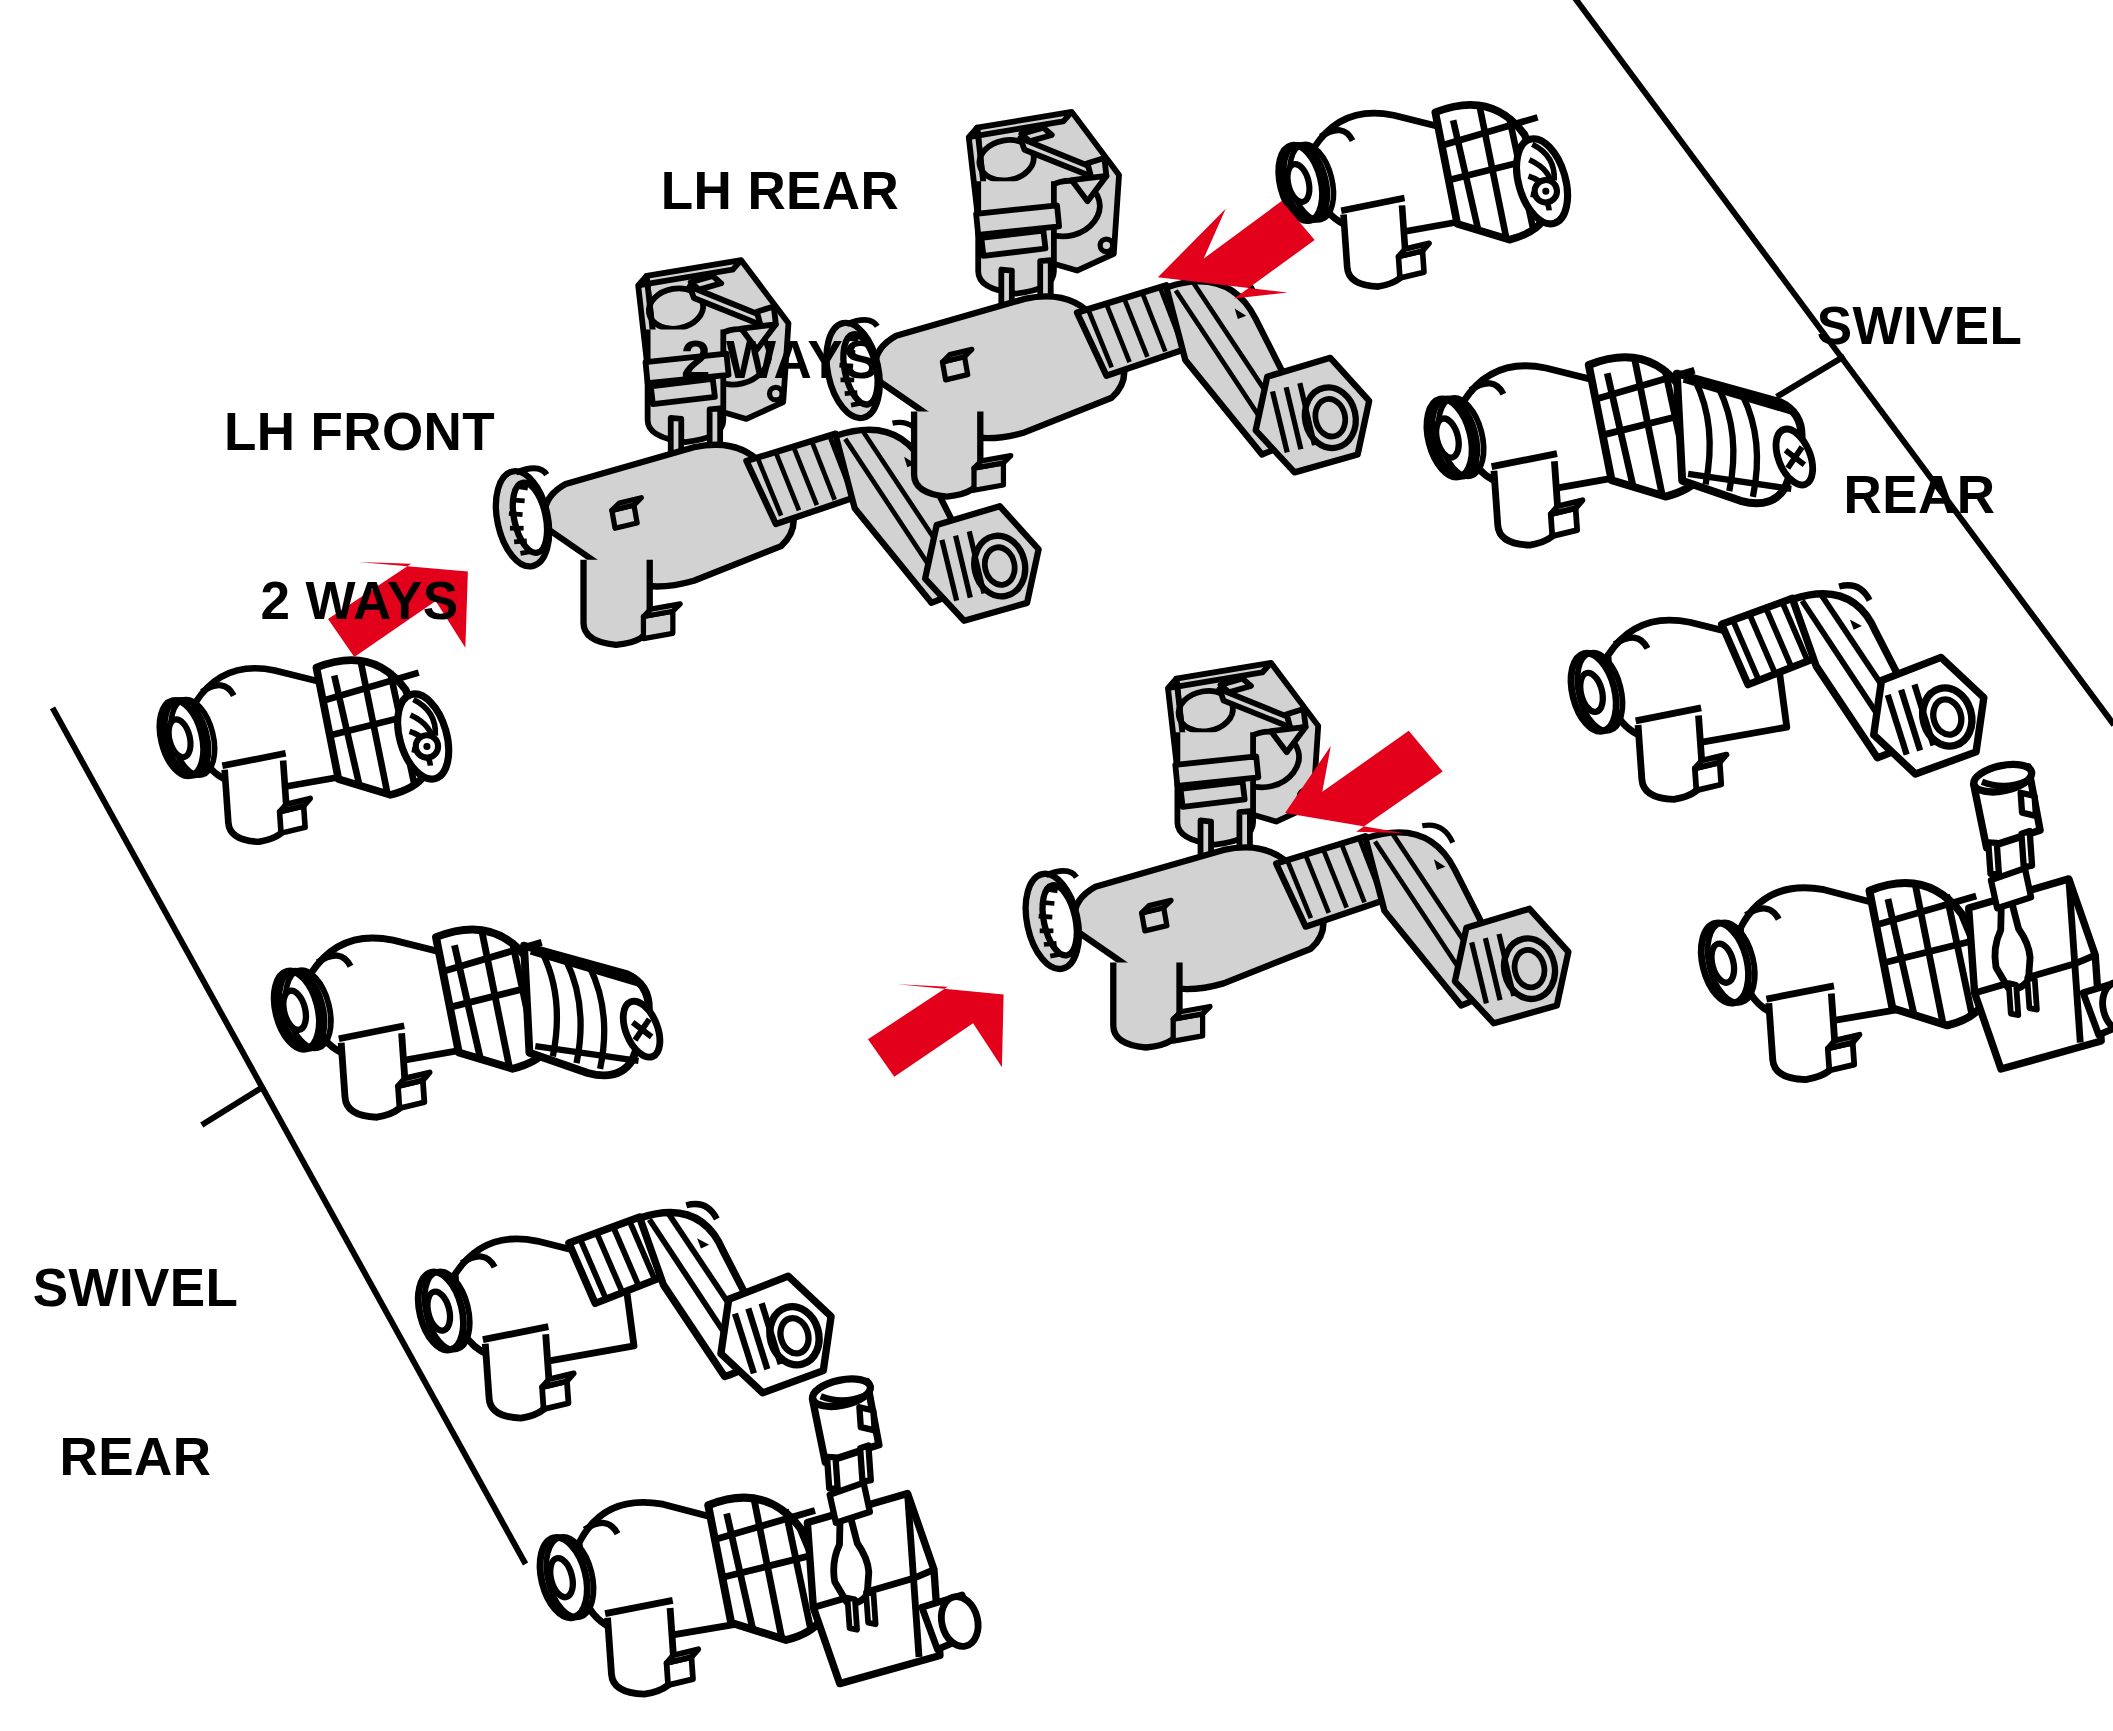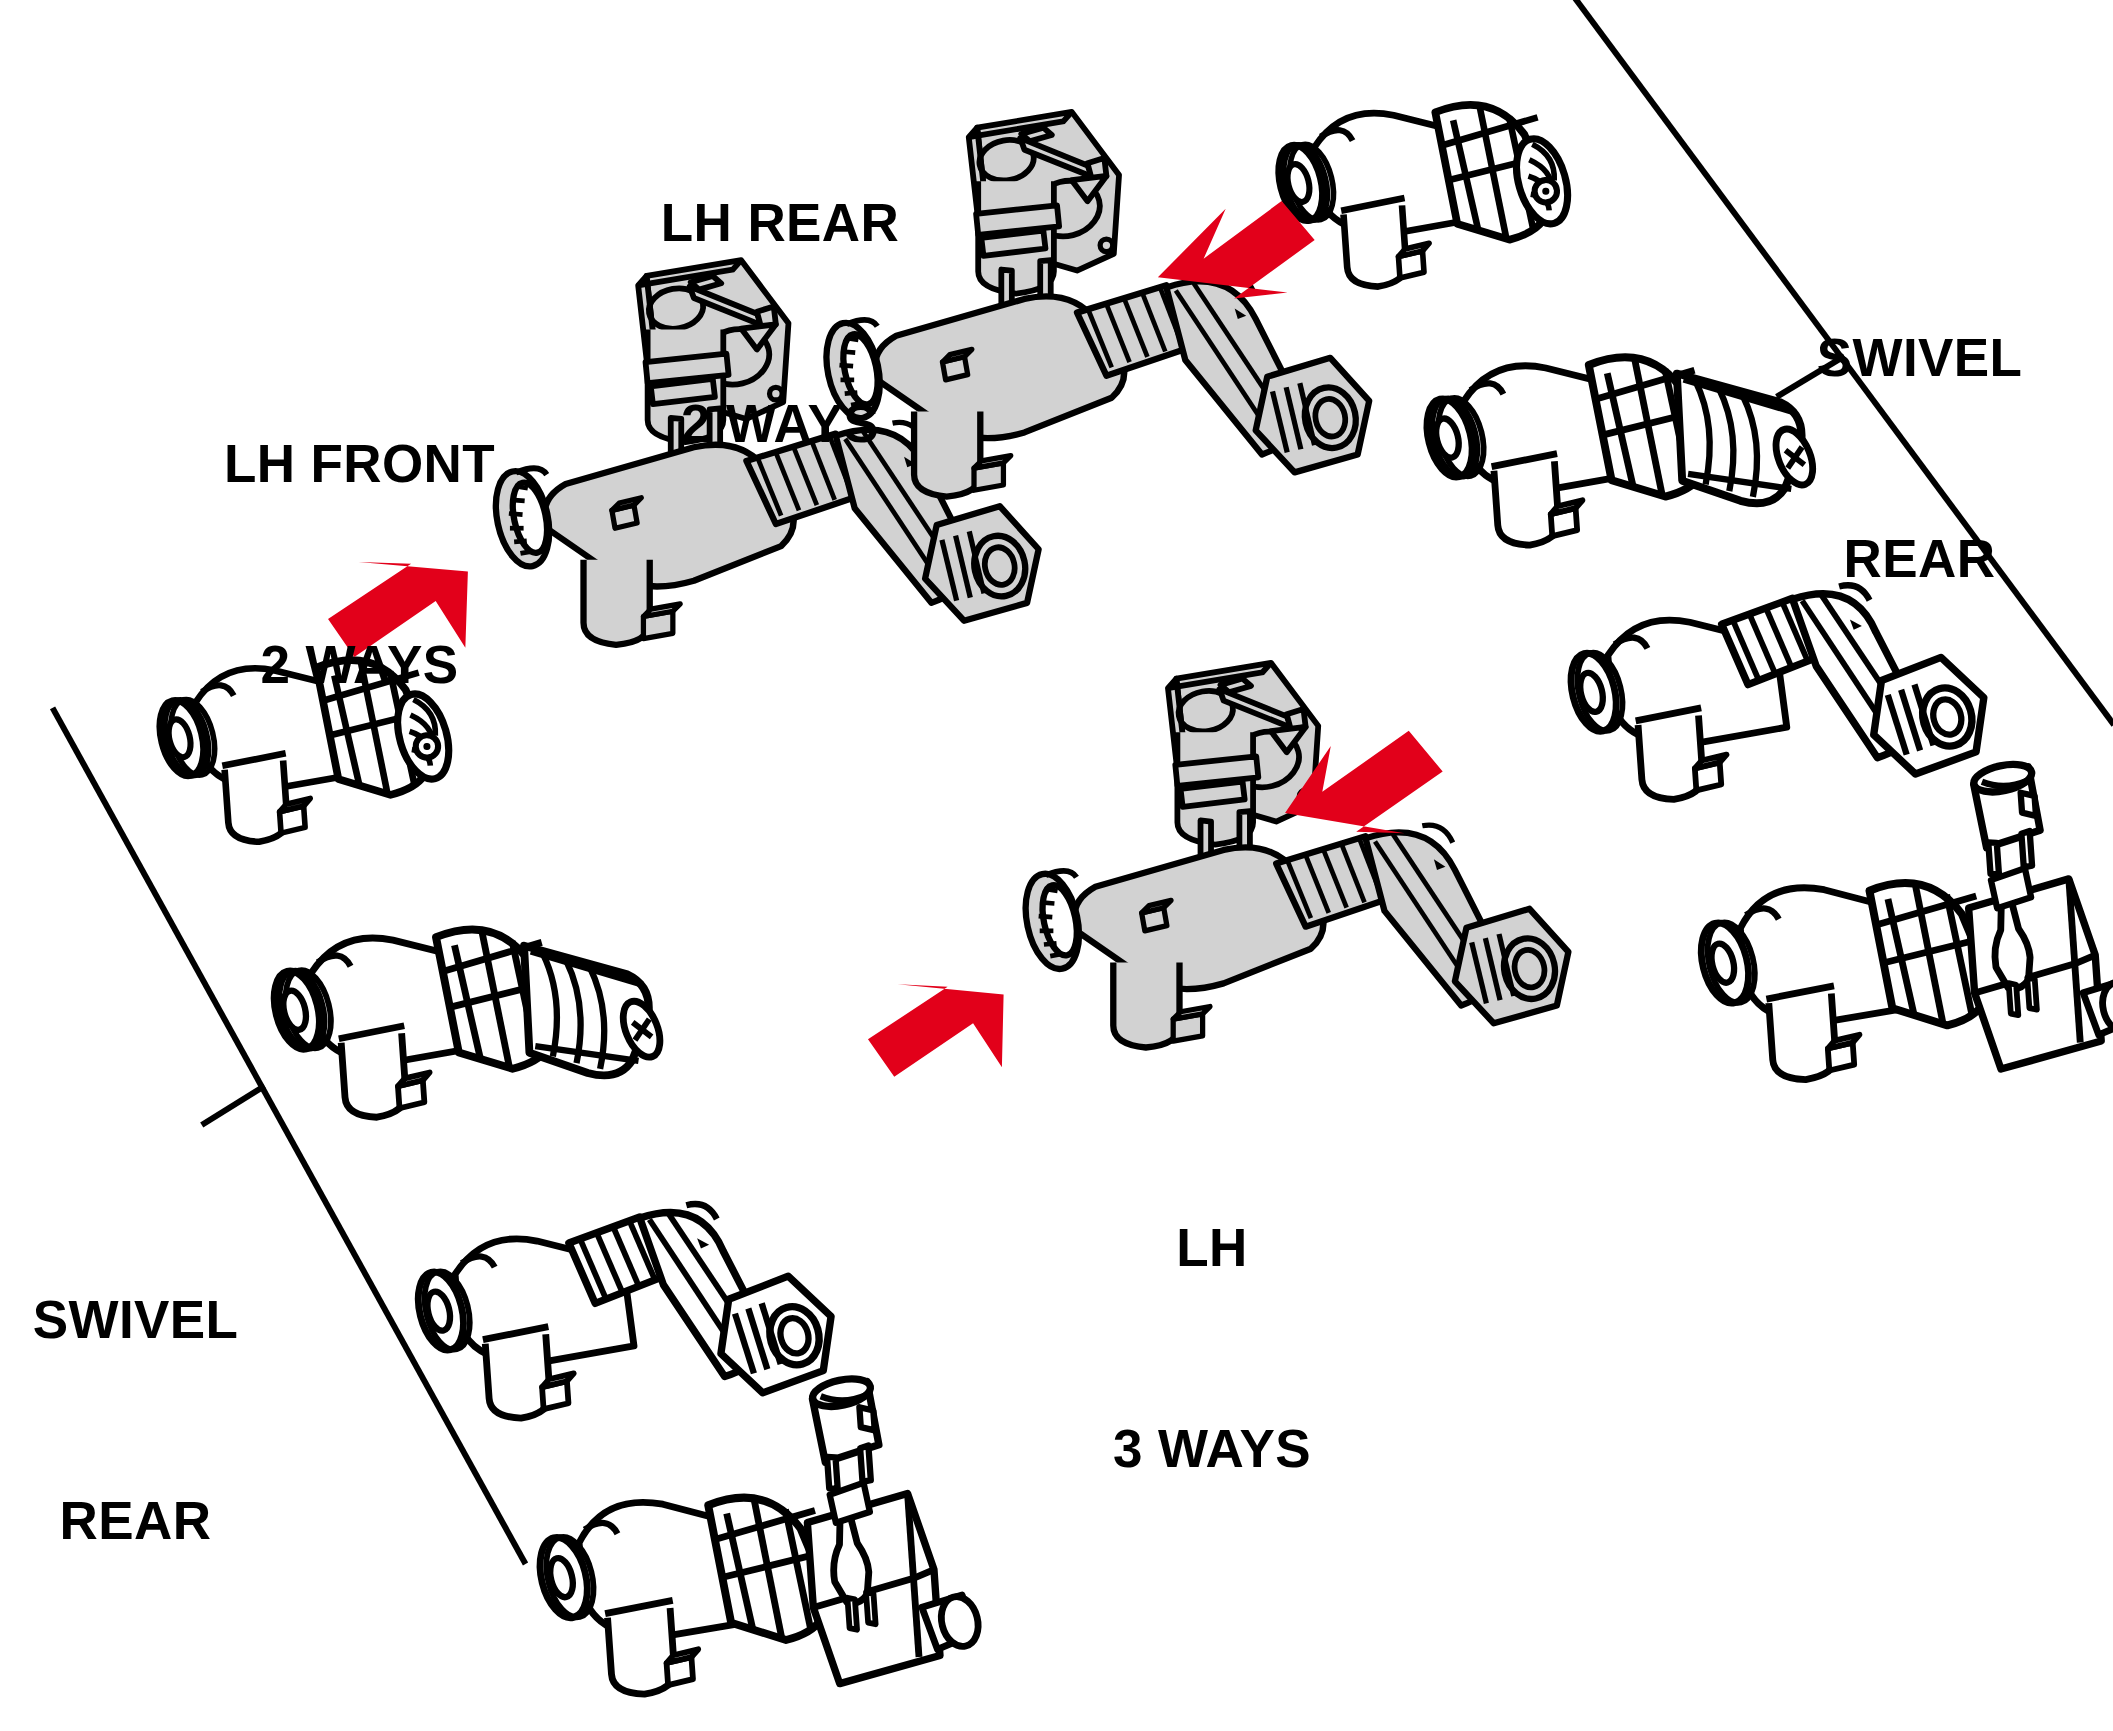--- a/index.html
+++ b/index.html
@@ -28,21 +28,21 @@
   .label {
     position: absolute;
     font-family: "Liberation Sans", sans-serif;
     font-weight: bold;
     color: #000000;
     line-height: 1.06;
     text-align: center;
     white-space: pre;
     letter-spacing: 0.4px;
   }
-  .label .l1, .label .l2 { display: block; margin-top: 32px; }
+  .label .l1, .label .l2 { display: block; }
 </style>
 </head>
 <body>
 
 <div id="stage">
 
   <svg class="layer" viewBox="0 0 2494 2043" xmlns="http://www.w3.org/2000/svg">
     <defs>
 
       <g id="valveUnit">
@@ -342,24 +342,20 @@
   <div class="label" style="left:207px; top:292px; width:305px; font-size:53px;">
     <span class="l1">LH FRONT</span>
     <span class="l2">2 WAYS</span>
   </div>
 
   <div class="label" style="left:1805px; top:186px; width:229px; font-size:53px;">
     <span class="l1">SWIVEL</span>
     <span class="l2">REAR</span>
   </div>
 
-  <div class="label" style="left:1102px; top:1076px; width:220px; font-size:53px;">
-    <span class="l1">LH</span>
-    <span class="l2">3 WAYS</span>
-  </div>
 
   <div class="label" style="left:21px; top:1148px; width:229px; font-size:53px;">
     <span class="l1">SWIVEL</span>
     <span class="l2">REAR</span>
   </div>
 
 </div>
 
 
 </body></html>

